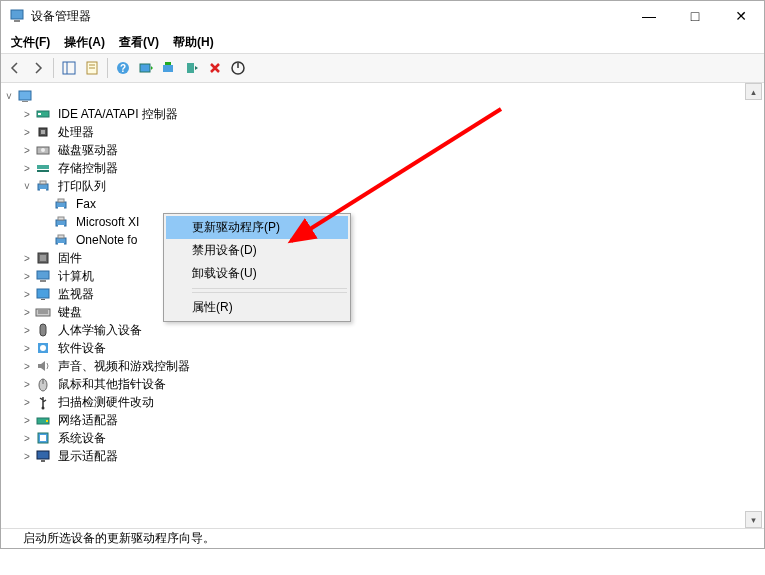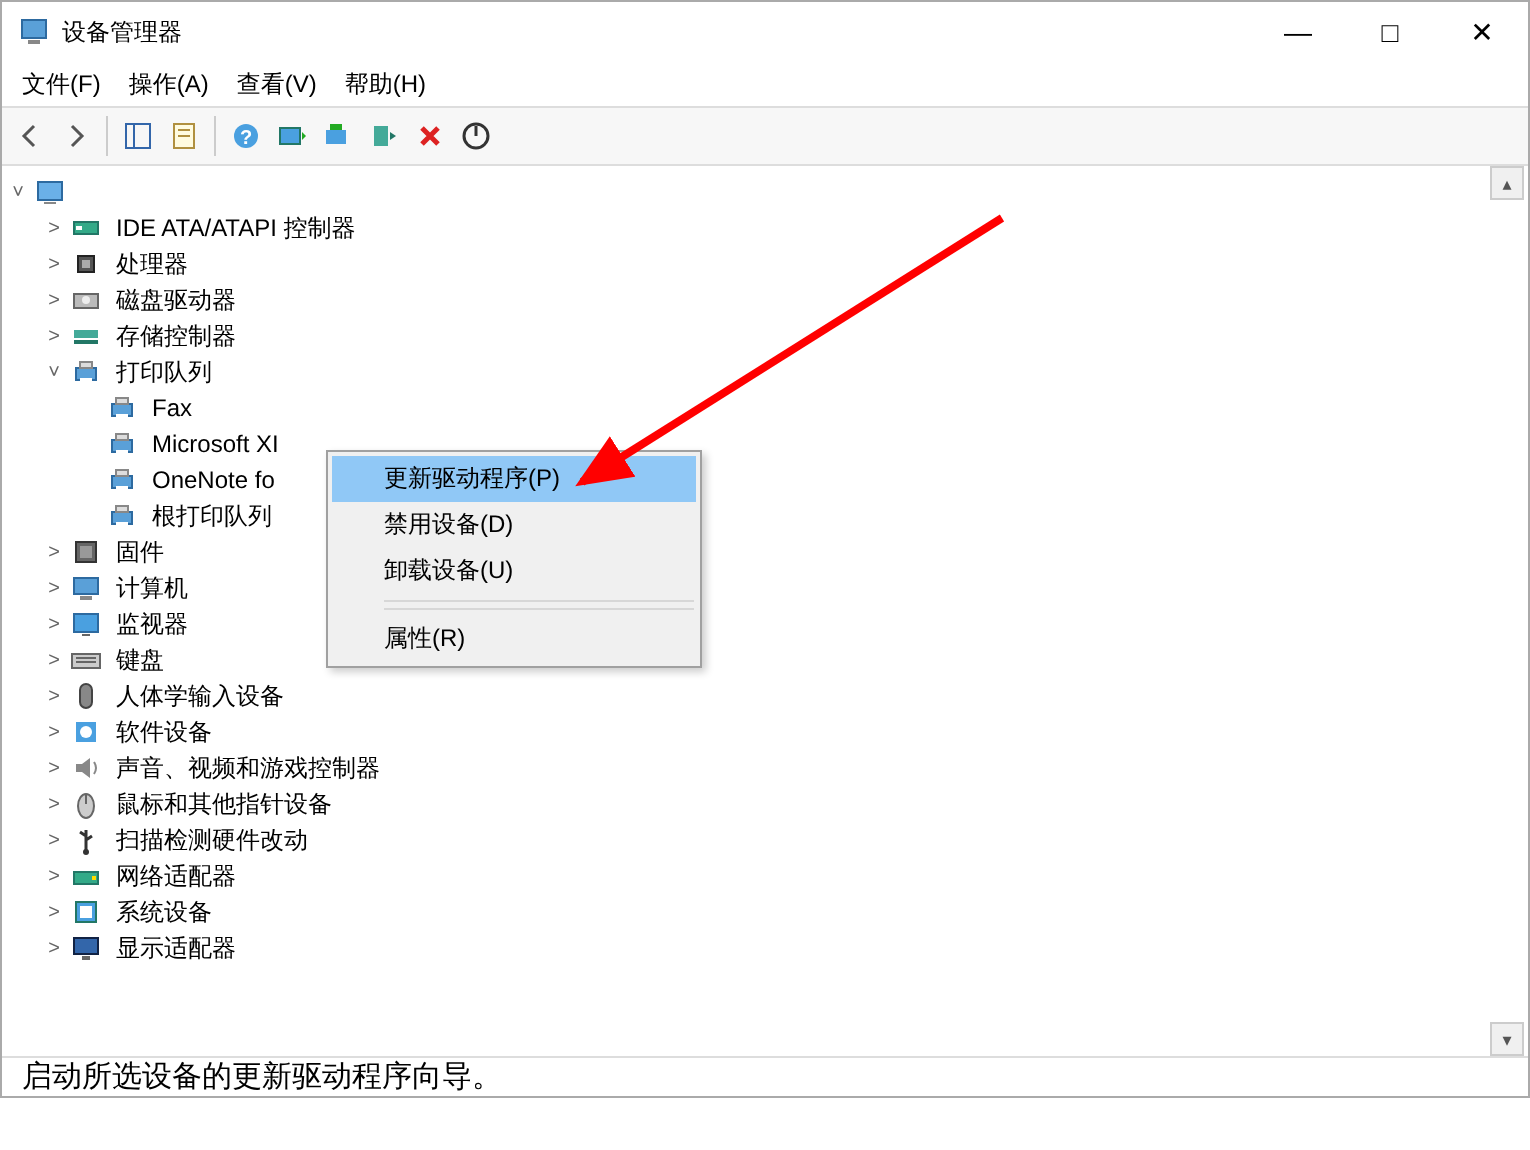--- a/index.html
+++ b/index.html
@@ -3,37 +3,37 @@
 <meta charset="utf-8">
 <style>
   * { box-sizing: border-box; font-family: "Microsoft YaHei", "Segoe UI", sans-serif; }
   html, body { margin: 0; padding: 0; width: 765px; height: 575px; overflow: hidden; background: #fff; font-size: 12px; color: #000; }
   .window { width: 765px; height: 549px; border: 1px solid #aaa; display: flex; flex-direction: column; position: relative; justify-content: center; }
   .titlebar { height: 30px; display: flex; align-items: center; padding-left: 8px; background: #fff; }
   .titlebar .app-icon { width: 16px; height: 16px; margin-right: 6px; }
   .titlebar .title { flex: 1; }
   .win-controls { display: flex; }
   .win-btn { width: 46px; height: 30px; display: flex; align-items: center; justify-content: center; font-size: 14px; }
-  .menubar { height: 22px; display: flex; align-items: center; padding: 0 4px; gap: 2px; }
+  .menubar { height: 22px; display: flex; align-items: center; padding: 0 4px; gap: 2px; font-weight: bold; }
   .menu-item { padding: 2px 6px; }
   .toolbar { height: 30px; display: flex; align-items: center; border-top: 1px solid #ddd; border-bottom: 1px solid #ddd; padding: 0 3px; gap: 1px; background: #f7f7f7; }
   .tb-btn { width: 22px; height: 22px; display: flex; align-items: center; justify-content: center; border: 1px solid transparent; border-radius: 2px; }
   .tb-sep { width: 1px; height: 20px; background: #ccc; margin: 0 3px; }
   .tree-area { flex: 1; overflow: auto; padding: 4px 0; position: relative; }
   .tree-node { display: flex; align-items: center; height: 18px; padding-left: 0; white-space: nowrap; }
   .indent { display: inline-block; width: 18px; height: 18px; }
   .expander { width: 16px; height: 16px; display: inline-flex; align-items: center; justify-content: center; color: #666; font-size: 10px; cursor: pointer; }
   .node-icon { width: 16px; height: 16px; margin-right: 4px; display: inline-flex; align-items: center; justify-content: center; }
   .node-label { padding: 1px 3px; }
   .node-label.selected { background: #cde8ff; border: 1px dotted #7ab5e0; padding: 0 2px; }
-  .context-menu { position: absolute; left: 162px; top: 224px; width: 188px; background: #f0f0f0; border: 1px solid #a0a0a0; box-shadow: 2px 2px 4px rgba(0,0,0,.2); padding: 2px; }
+  .context-menu { position: absolute; left: 162px; top: 212px; width: 188px; background: #f0f0f0; border: 1px solid #a0a0a0; box-shadow: 2px 2px 4px rgba(0,0,0,.2); padding: 2px; }
   .ctx-item { height: 23px; display: flex; align-items: center; padding: 0 22px 0 26px; position: relative; }
   .ctx-item.highlight { background: #90c8f6; }
   .ctx-sep { height: 1px; background: #d7d7d7; margin: 3px 1px 3px 26px; }
-  .statusbar { height: 20px; border-top: 1px solid #ddd; display: flex; align-items: center; padding: 0 10px; font-size: 15px; }
+  .statusbar { height: 20px; border-top: 1px solid #ddd; display: flex; align-items: center; padding: 0 22px; font-size: 12px; }
   .arrow-anno { position: absolute; left: 250px; top: 100px; pointer-events: none; }
   
   svg { display: block; }
   .scroll-up, .scroll-dn { position: absolute; right: 2px; width: 17px; height: 17px; background:#f0f0f0; border:1px solid #ccc; display:flex; align-items:center; justify-content:center; font-size:9px; color:#555;}
   .scroll-up { top: 0; }
   .scroll-dn { bottom: 0; }
 </style>
 </head>
 <body>
 
@@ -226,33 +226,20 @@
           <svg width="16" height="16">
             <rect x="3" y="6" width="10" height="6" fill="#5aa0d8" stroke="#2d6aa0"></rect>
             <rect x="5" y="3" width="6" height="3" fill="#ddd" stroke="#888"></rect>
             <rect x="5" y="11" width="6" height="2" fill="#fff"></rect>
           </svg>
         </span>
         <span class="node-label">OneNote fo</span>
       </div>
       <div class="tree-node">
         <span class="indent"></span>
-        <span class="indent"></span>
-        <span class="expander"></span>
-        <span class="node-icon">
-          <svg width="16" height="16">
-            <rect x="3" y="6" width="10" height="6" fill="#5aa0d8" stroke="#2d6aa0"></rect>
-            <rect x="5" y="3" width="6" height="3" fill="#ddd" stroke="#888"></rect>
-            <rect x="5" y="11" width="6" height="2" fill="#fff"></rect>
-          </svg>
-        </span>
-        <span class="node-label">根打印队列</span>
-      </div>
-      <div class="tree-node">
-        <span class="indent"></span>
         <span class="expander">&gt;</span>
         <span class="node-icon">
           <svg width="16" height="16">
             <rect x="3" y="3" width="10" height="10" fill="#666" stroke="#333"></rect>
             <rect x="5" y="5" width="6" height="6" fill="#999"></rect>
           </svg>
         </span>
         <span class="node-label">固件</span>
       </div>
       <div class="tree-node">

